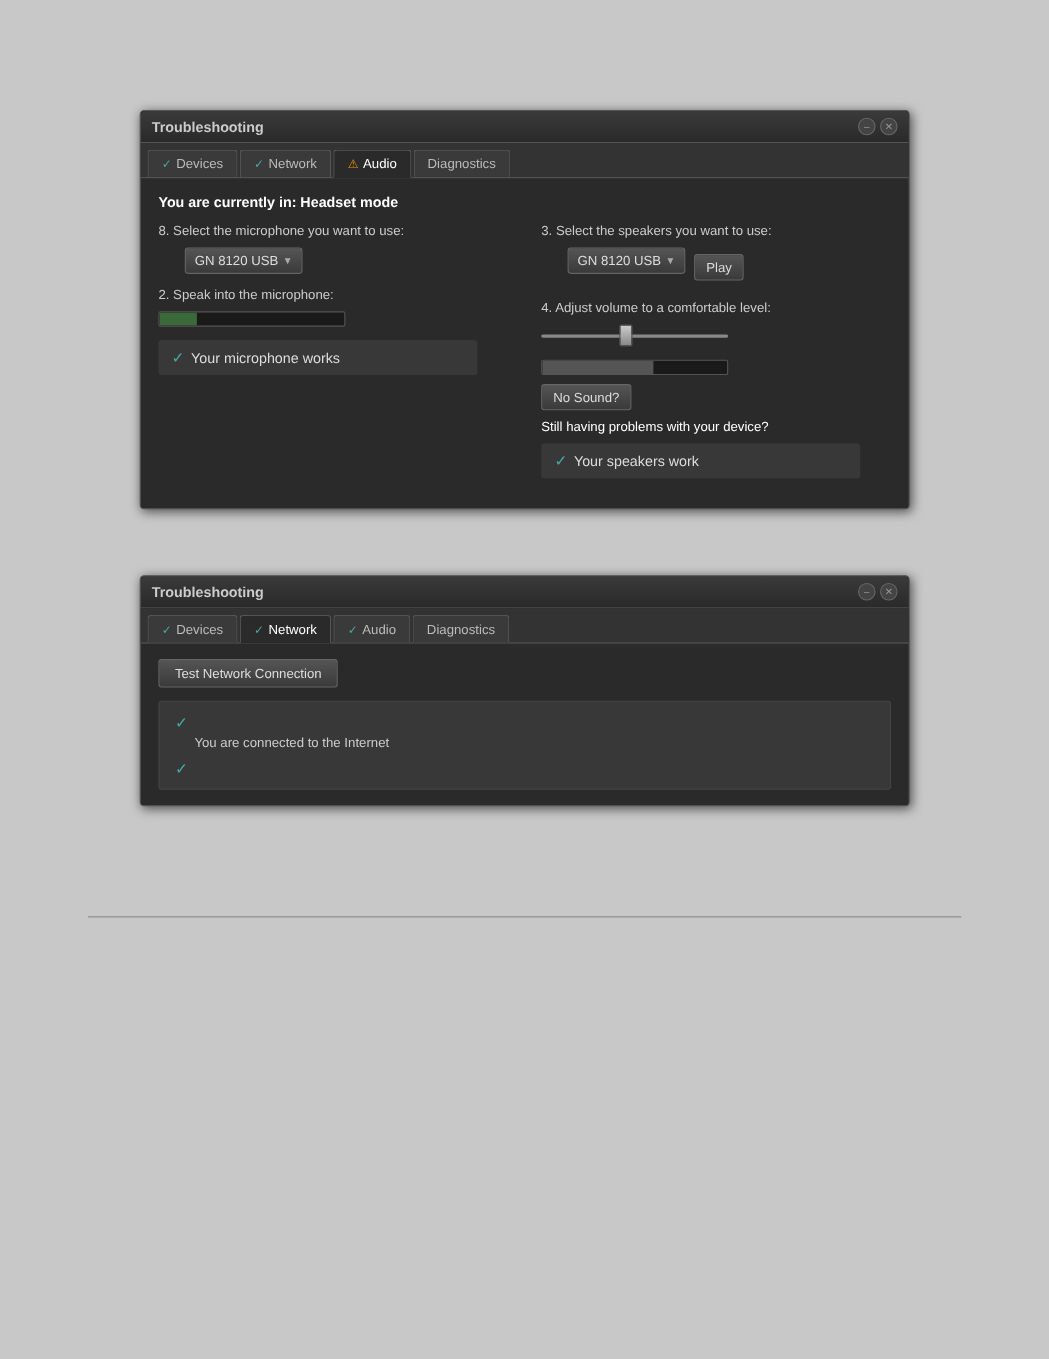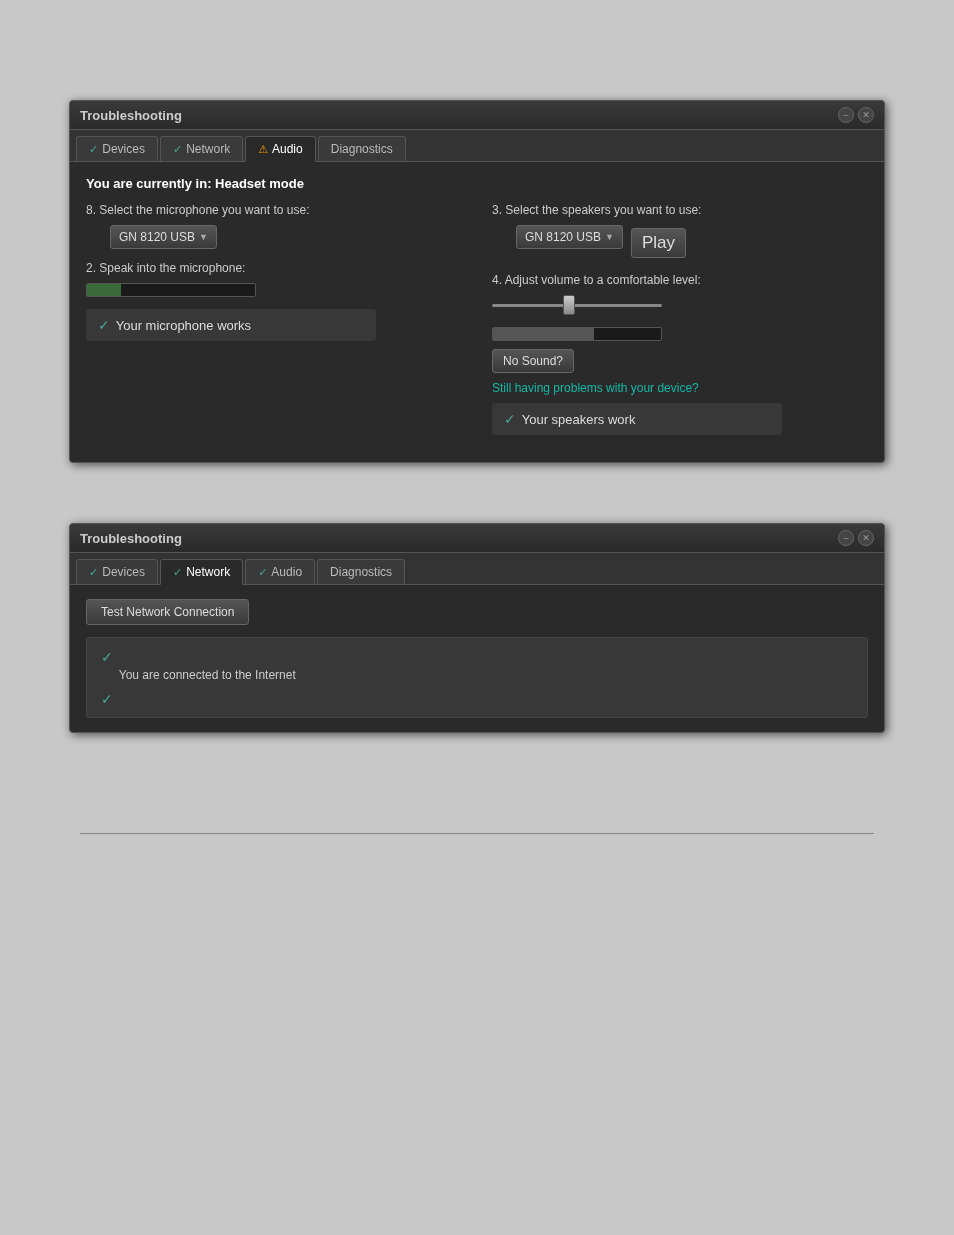--- a/index.html
+++ b/index.html
@@ -16,21 +16,21 @@
     .page-wrapper {
       display: flex;
       flex-direction: column;
       align-items: center;
       gap: 60px;
       padding: 80px 80px 40px 80px;
     }
 
     
     .trouble-window {
-      width: 816px;
+      width: 700px;
       background: #2a2a2a;
       border: 1px solid #555;
       border-radius: 4px;
       box-shadow: 2px 2px 10px rgba(0,0,0,0.6);
     }
 
     .window-titlebar {
       background: linear-gradient(to bottom, #3a3a3a, #2a2a2a);
       padding: 6px 10px;
       display: flex;
@@ -213,21 +213,21 @@
       width: 60%;
     }
 
     .play-btn {
       background: linear-gradient(to bottom, #555, #3a3a3a);
       border: 1px solid #666;
       color: #ddd;
       padding: 4px 10px;
       border-radius: 3px;
       cursor: pointer;
-      font-size: 17px;
+      font-size: 12px;
       margin-left: 4px;
     }
 
     .volume-slider-container {
       width: 170px;
       margin-bottom: 12px;
       position: relative;
       height: 20px;
       display: flex;
       align-items: center;
@@ -260,21 +260,21 @@
       color: #ddd;
       padding: 4px 10px;
       border-radius: 3px;
       cursor: pointer;
       font-size: 12px;
       margin-bottom: 8px;
       display: inline-block;
     }
 
     .link-text {
-      color: #14b8a6;
+      color: #ffffff;
       font-size: 12px;
       cursor: pointer;
       margin-bottom: 8px;
       display: block;
     }
 
     .speakers-status {
       background: #383838;
       padding: 8px 12px;
       border-radius: 3px;

